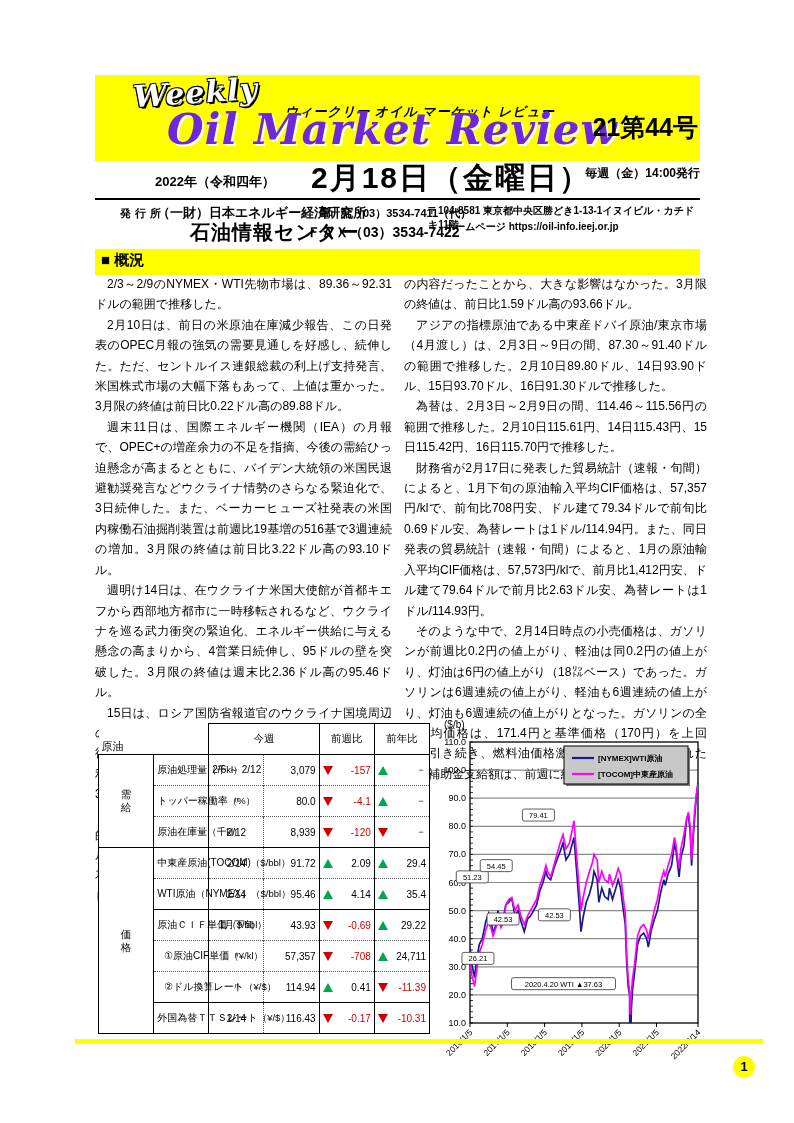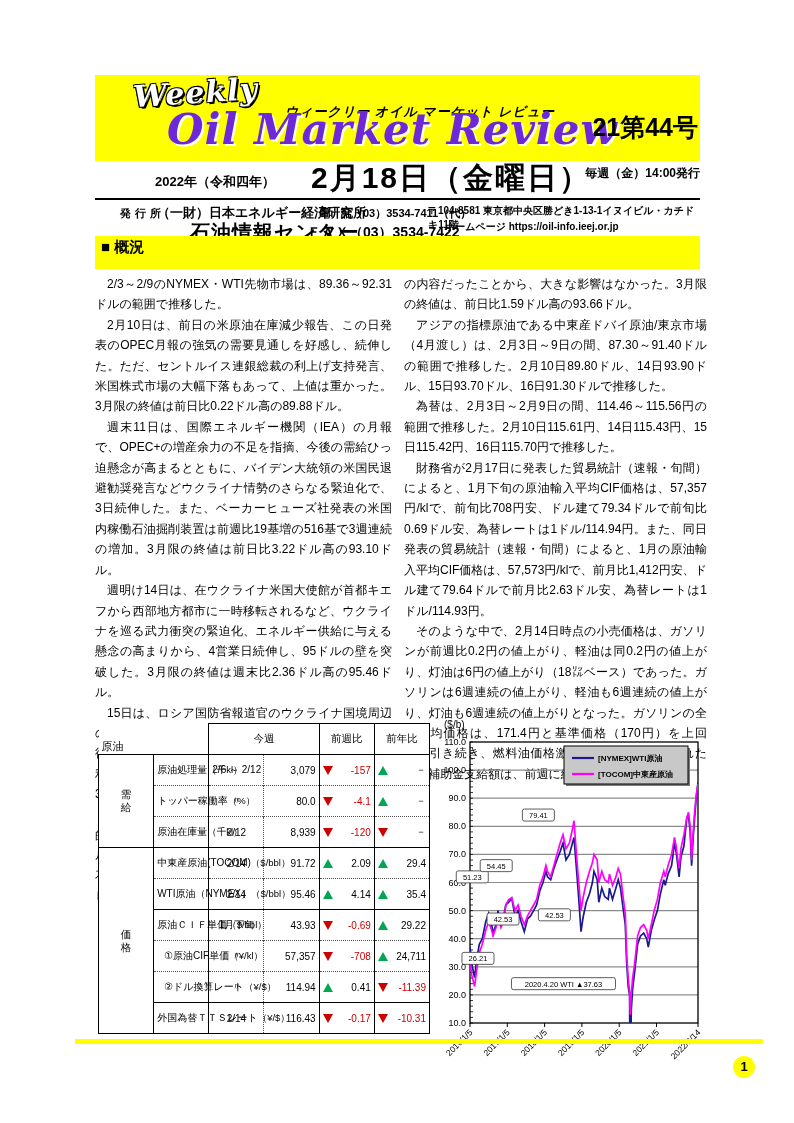--- a/index.html
+++ b/index.html
@@ -30,21 +30,21 @@
   .pub-label { position:absolute; left:5px; top:6px; font-size:11px; font-weight:bold; letter-spacing:4px;margin-left:20px; }
   .pub-org1 { position:absolute; left:62px; top:4px; font-size:13px; font-weight:bold; }
   .pub-org2 { position:absolute; left:95px; top:19px; font-size:20px; font-weight:bold; letter-spacing:1px; }
   .pub-tel  { position:absolute; left:212px; top:6px; font-size:11px; font-weight:bold;margin-left:12px; }
   .pub-fax  { position:absolute; left:212px; top:24px; font-size:14px; font-weight:bold; }
   .pub-addr { position:absolute; left:333px; top:4px; font-size:10px; font-weight:bold; }
   .pub-home { position:absolute; left:350px; top:20px; font-size:10px; font-weight:bold; }
   .pub-home a { color:#000; text-decoration:none; }
 
   
-  .section-bar { position:absolute; left:95px; top:236px; width:605px; height:33px; background:#ffff00; }
+  .section-bar { position:absolute; left:95px; top:249px; width:605px; height:26px; background:#ffff00; }
   .section-bar span { font-size:15px; font-weight:bold; padding-left:6px; line-height:21px; }
 
   
   .col { position:absolute; top:274px; font-size:12px; line-height:20.4px; text-align:justify; }
   .col-left { left:95px; width:297px; }
   .col-right { left:404px; width:303px; }
   .col p { text-indent:1em; }
   .col p.no-indent { text-indent:0; }
 
   

